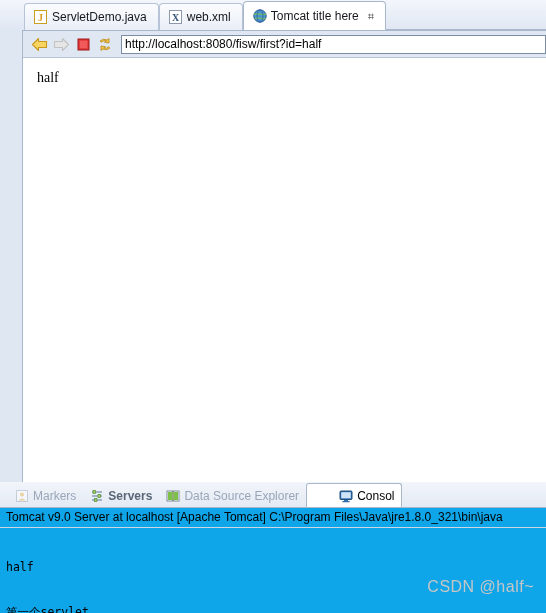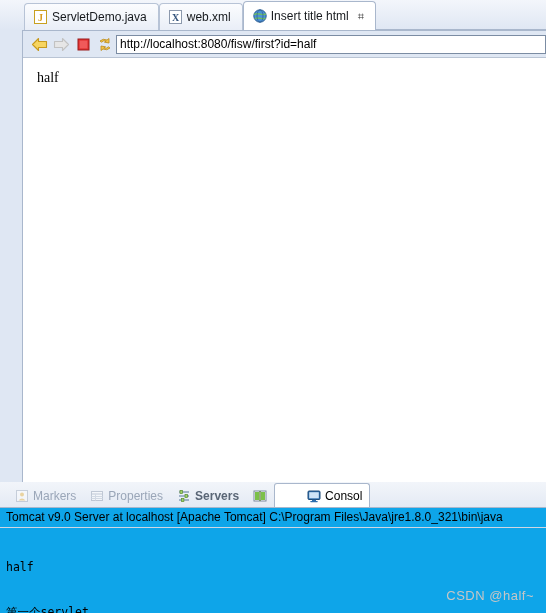--- a/index.html
+++ b/index.html
@@ -108,20 +108,21 @@
     box-sizing: border-box;
   }
   .tbtn {
     width: 22px; height: 22px;
     display: flex; align-items: center; justify-content: center;
     flex: none;
   }
   .urlbar {
     flex: 1;
     height: 19px;
+    margin-left: 5px;
     margin-right: 0;
     background: #ffffff;
     border: 1px solid #7b8ca3;
     box-sizing: border-box;
     display: flex;
     align-items: center;
     padding: 0 3px;
     font-size: 12px;
     color: #000;
     overflow: hidden;
@@ -218,22 +219,22 @@
     left: 0; top: 25px;
     width: 3px;
     height: 106px;
     background: #ffffff;
     border-right: 1px solid #cdd5e1;
   }
 
   .watermark {
     position: absolute;
     right: 12px;
-    bottom: 10px;
-    font-size: 13px;
+    bottom: 17px;
+    font-size: 16px;
     color: #c6c6c6;
     letter-spacing: 0.5px;
     pointer-events: none;
     user-select: none;
   }
 </style>
 </head>
 <body>
 
 <div id="app">
@@ -265,21 +266,21 @@
 
       <div class="tab active">
         <span class="ficon">
           <svg width="14" height="14" viewBox="0 0 14 14">
             <circle cx="7" cy="7" r="6.2" fill="#4b92d6" stroke="#2f5e92"></circle>
             <path d="M1.2 5.6 Q4 4.2 7 5.2 Q10 6.2 12.8 5" fill="none" stroke="#6fbf5f" stroke-width="1.4"></path>
             <path d="M2 9.6 Q5 8.4 8 9.4 Q10.5 10.2 12.4 9.2" fill="none" stroke="#6fbf5f" stroke-width="1.4"></path>
             <ellipse cx="7" cy="7" rx="3" ry="6.2" fill="none" stroke="#2f5e92" stroke-width="0.7"></ellipse>
           </svg>
         </span>
-        <span class="tab-label">Insert title html</span>
+        <span class="tab-label">Tomcat title here</span>
         <span class="tab-close">⌗</span>
       </div>
 
       <div class="tabstrip-filler"></div>
     </div>
 
     <div class="browser-frame">
 
       <div class="toolbar">
 
@@ -328,32 +329,20 @@
         <span class="vicon dim">
           <svg width="14" height="14" viewBox="0 0 14 14">
             <rect x="1.5" y="1.5" width="11" height="11" fill="#ffffff" stroke="#9aa6b8"></rect>
             <circle cx="7" cy="5.5" r="2" fill="#e8b23a"></circle>
             <path d="M3.5 11.5 Q7 7.5 10.5 11.5 Z" fill="#e8b23a"></path>
           </svg>
         </span>
         <span>Markers</span>
       </div>
 
-      <div class="vtab">
-        <span class="vicon dim">
-          <svg width="14" height="14" viewBox="0 0 14 14">
-            <rect x="1.5" y="2.5" width="11" height="9" fill="#ffffff" stroke="#8c99ad"></rect>
-            <line x1="1.5" y1="5" x2="12.5" y2="5" stroke="#8c99ad"></line>
-            <line x1="1.5" y1="7.5" x2="12.5" y2="7.5" stroke="#b6c0ce"></line>
-            <line x1="1.5" y1="9.5" x2="12.5" y2="9.5" stroke="#b6c0ce"></line>
-            <line x1="5.5" y1="5" x2="5.5" y2="11.5" stroke="#b6c0ce"></line>
-          </svg>
-        </span>
-        <span>Properties</span>
-      </div>
 
       <div class="vtab bold">
         <span class="vicon">
           <svg width="14" height="14" viewBox="0 0 14 14">
             <line x1="2" y1="3" x2="12" y2="3" stroke="#6f8aa8" stroke-width="1.2"></line>
             <line x1="2" y1="7" x2="12" y2="7" stroke="#6f8aa8" stroke-width="1.2"></line>
             <line x1="2" y1="11" x2="12" y2="11" stroke="#6f8aa8" stroke-width="1.2"></line>
             <rect x="3" y="1.4" width="2.4" height="3.2" fill="#9fd36a" stroke="#5b8c32" stroke-width="0.7"></rect>
             <rect x="8" y="5.4" width="2.4" height="3.2" fill="#9fd36a" stroke="#5b8c32" stroke-width="0.7"></rect>
             <rect x="4.5" y="9.4" width="2.4" height="3.2" fill="#9fd36a" stroke="#5b8c32" stroke-width="0.7"></rect>
@@ -364,20 +353,21 @@
 
       <div class="vtab">
         <span class="vicon">
           <svg width="14" height="14" viewBox="0 0 14 14">
             <rect x="1" y="2" width="12" height="10" fill="#ffffff" stroke="#7a8aa0"></rect>
             <rect x="2" y="3" width="4" height="8" fill="#7cc04a"></rect>
             <rect x="8" y="3" width="4" height="8" fill="#7cc04a"></rect>
             <line x1="7" y1="2" x2="7" y2="12" stroke="#4b7a22" stroke-width="1.2"></line>
           </svg>
         </span>
+        <span>Data Source Explorer</span>
       </div>
 
 
       <div class="vtab active">
         <span class="vicon">
           <svg width="14" height="14" viewBox="0 0 14 14">
             <rect x="1" y="2" width="12" height="8.5" rx="1" fill="#2f6fae" stroke="#1d4a78"></rect>
             <rect x="2.2" y="3.2" width="9.6" height="6.1" fill="#cfe4f7"></rect>
             <rect x="5" y="10.8" width="4" height="1.6" fill="#2f6fae"></rect>
             <rect x="3.2" y="12" width="7.6" height="1.2" rx="0.6" fill="#2f6fae"></rect>

